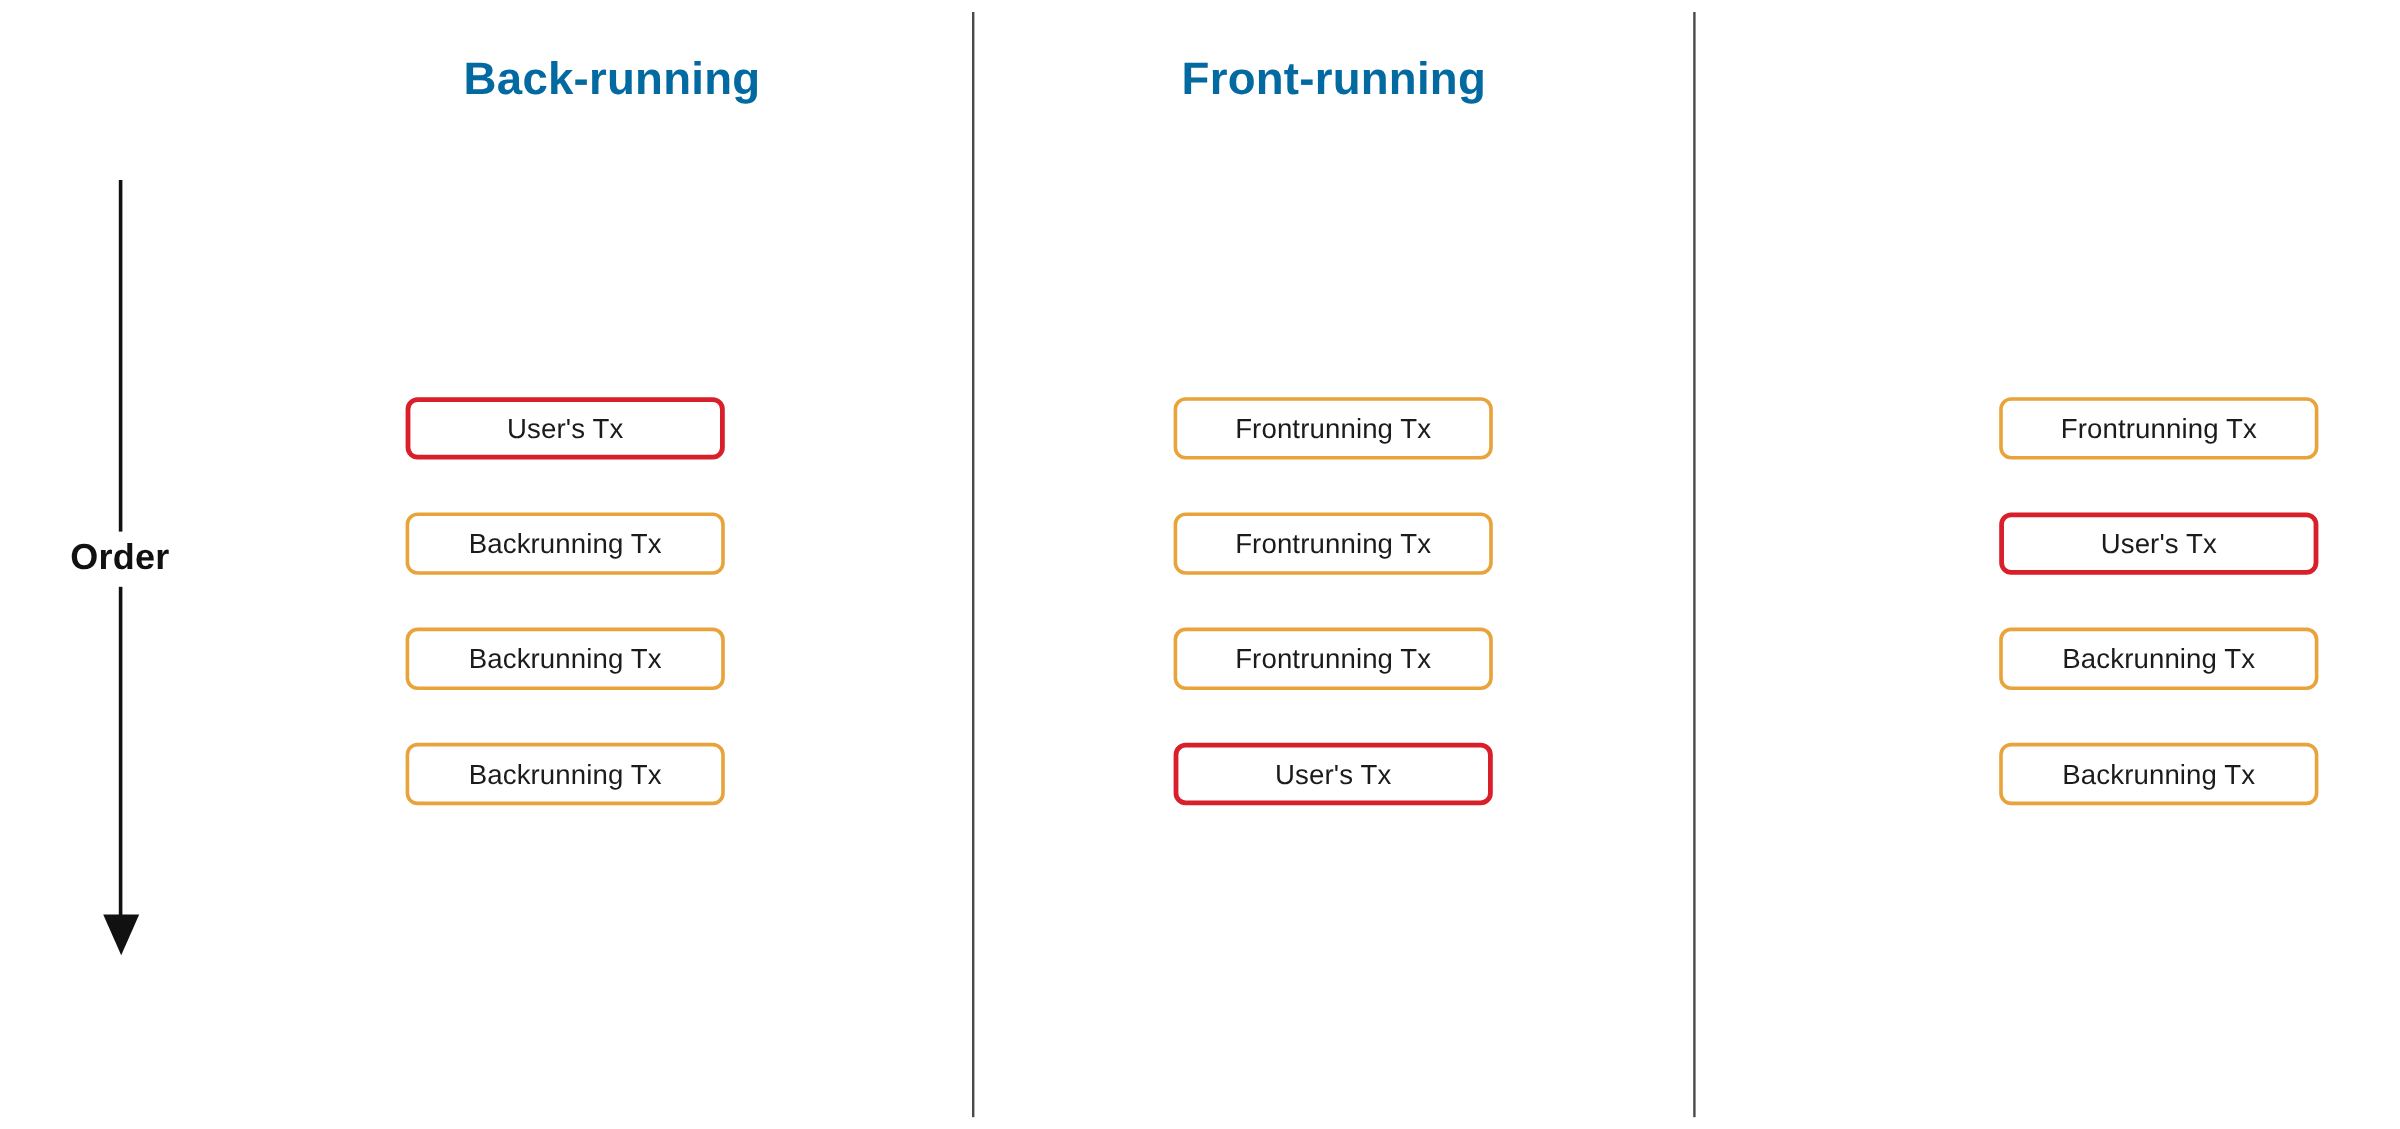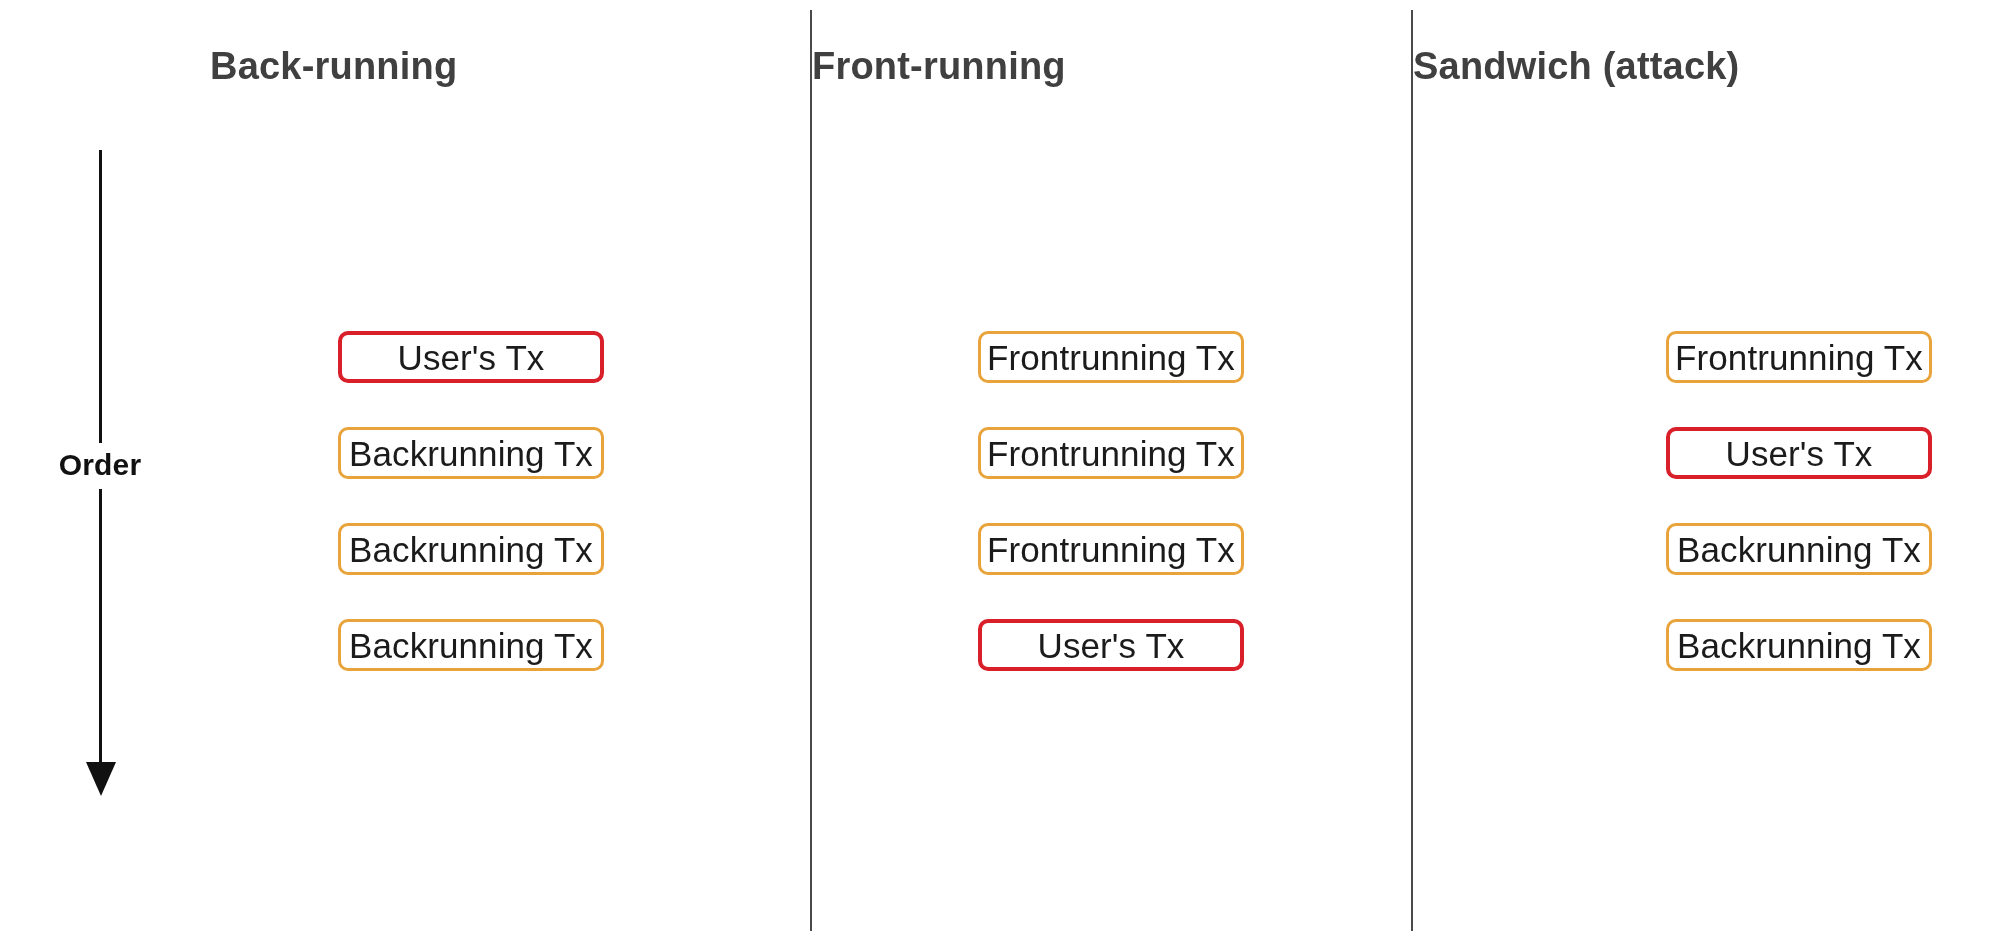--- a/index.html
+++ b/index.html
@@ -80,24 +80,24 @@
   }
   #column-0 { left: 210px; width: 600px; }
   #column-1 { left: 812px; width: 599px; }
   #column-2 { left: 1413px; width: 587px; }
 
   .column-title {
     position: absolute;
     top: 46px;
     left: 0;
     width: 100%;
-    text-align: left;
+    text-align: center;
     font-size: 38px;
     font-weight: 700;
-    color: #404040;
+    color: #0369a1;
     letter-spacing: 0.2px;
     line-height: 1.1;
   }
 
   .tx-stack {
     position: absolute;
     top: 331px;
     left: 0;
     width: 100%;
   }
@@ -109,21 +109,21 @@
     box-sizing: border-box;
     width: 266px;
     height: 52px;
     border-radius: 10px;
     border: 3px solid #e8a33a;
     background: #ffffff;
     display: flex;
     align-items: center;
     justify-content: center;
     margin-bottom: 44px;
-    font-size: 35px;
+    font-size: 23px;
     color: #1b1b1b;
     line-height: 1;
     letter-spacing: 0.1px;
   }
   .tx-box.kind-user {
     border-color: #d81f2a;
     border-width: 4px;
   }
   .tx-box:last-child { margin-bottom: 0; }
 </style>
@@ -171,21 +171,20 @@
       <div class="tx-box">
         <span>Frontrunning Tx</span>
       </div>
       <div class="tx-box kind-user">
         <span>User's Tx</span>
       </div>
     </div>
   </div>
 
   <div class="column" id="column-2">
-    <div class="column-title">Sandwich (attack)</div>
     <div class="tx-stack">
       <div class="tx-box">
         <span>Frontrunning Tx</span>
       </div>
       <div class="tx-box kind-user">
         <span>User's Tx</span>
       </div>
       <div class="tx-box">
         <span>Backrunning Tx</span>
       </div>

